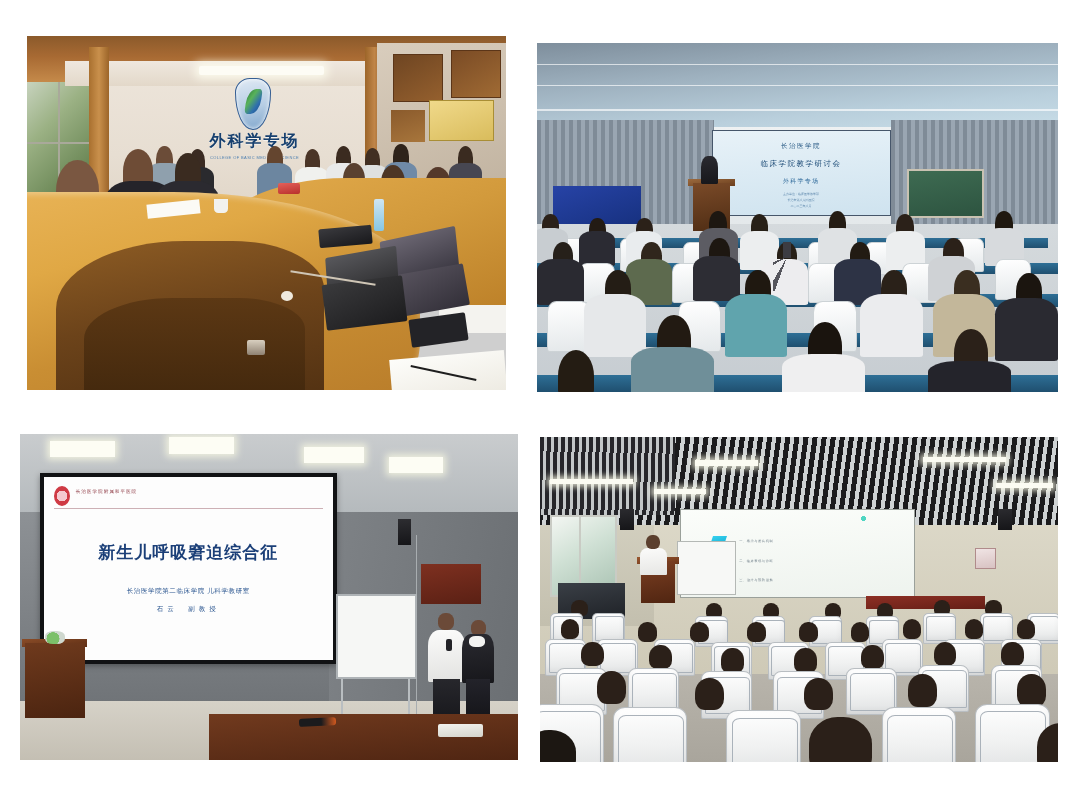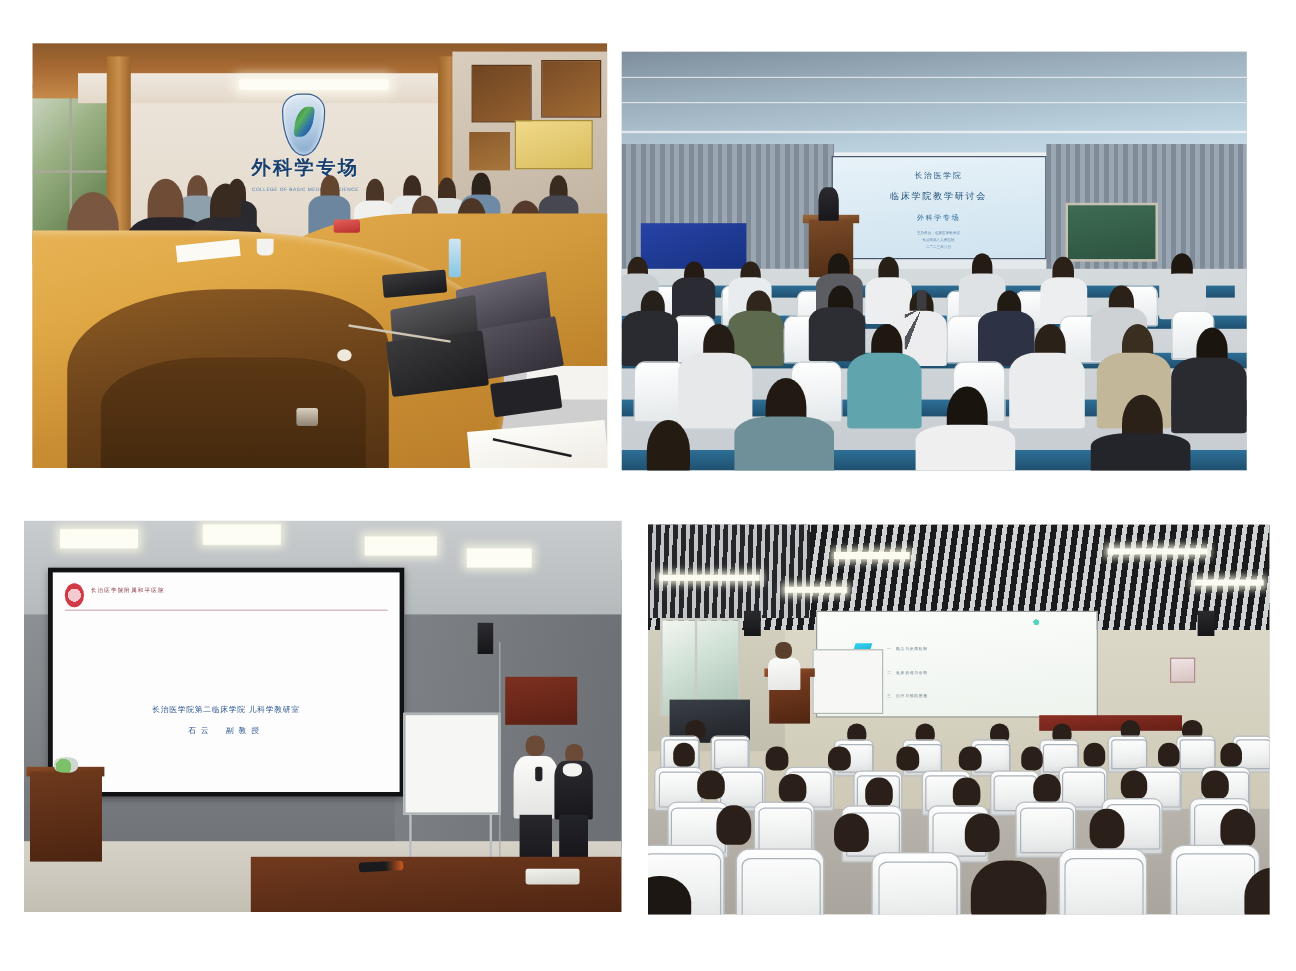--- a/index.html
+++ b/index.html
@@ -149,21 +149,21 @@
   .p1-papers { left: 76%; top: 90%; width: 24%; height: 13%;
     background: linear-gradient(170deg,#fdfdfa,#ece9e0); transform: rotate(-5deg); }
   .p1-pen { left: 80%; top: 95%; width: 14%; height: 2px;
     background:#1e1e1e; transform: rotate(12deg); }
 
   
   .pp { position:absolute; border-radius: 50% 50% 12% 12% / 58% 58% 12% 12%; }
   .pbody { position:absolute; border-radius: 36% 36% 6% 6% / 26% 26% 4% 4%; }
 
   
-  #photo2 { left: 518px; top: 43px; width: 521px; height: 349px; }
+  #photo2 { left: 537px; top: 43px; width: 521px; height: 349px; }
   .p2-ceiling {
     left:0; top:0; width:100%; height:26%;
     background: linear-gradient(175deg,#7e8e9c 0%, #9eb1bf 35%, #b9cfdc 70%, #cbe0ea 100%);
   }
   .p2-ceilline { position:absolute; left:0; width:100%; height:1.5px; background: rgba(255,255,255,.65); }
   .p2-wall {
     left:0; top:24%; width:100%; height:30%;
     background: linear-gradient(180deg,#eef1f2 0%, #e3e8ea 100%);
   }
   .p2-curt-l { left:0; top:22%; width:34%; height:33%;
@@ -525,20 +525,21 @@
     <div class="p3-tile" style="left:6%;top:2%;width:13%;height:5%"></div>
     <div class="p3-tile" style="left:30%;top:1%;width:13%;height:5%"></div>
     <div class="p3-tile" style="left:57%;top:4%;width:12%;height:5%"></div>
     <div class="p3-tile" style="left:74%;top:7%;width:11%;height:5%"></div>
     <div class="layer p3-floor"></div>
 
     <div class="layer p3-screen">
       <div class="p3-logo"></div>
       <div class="p3-logotext">长治医学院附属和平医院</div>
       <div class="p3-sliderule"></div>
+      <div class="p3-h1">新生儿呼吸窘迫综合征</div>
       <div class="p3-h2">长治医学院第二临床学院 儿科学教研室</div>
       <div class="p3-h3">石云　副教授</div>
     </div>
 
     <div class="layer p3-redpanel"></div>
     <div class="layer p3-spk"></div>
     <div class="layer p3-pole"></div>
     <div class="layer p3-wb-leg1"></div>
     <div class="layer p3-wb-leg2"></div>
     <div class="layer p3-whiteboard"></div>

